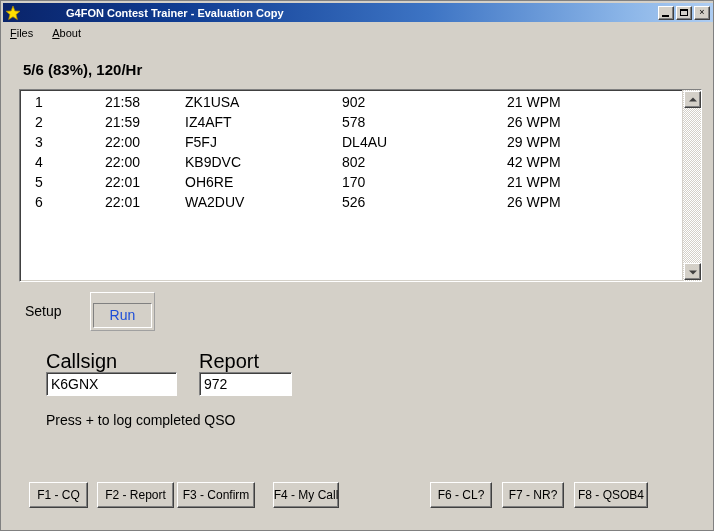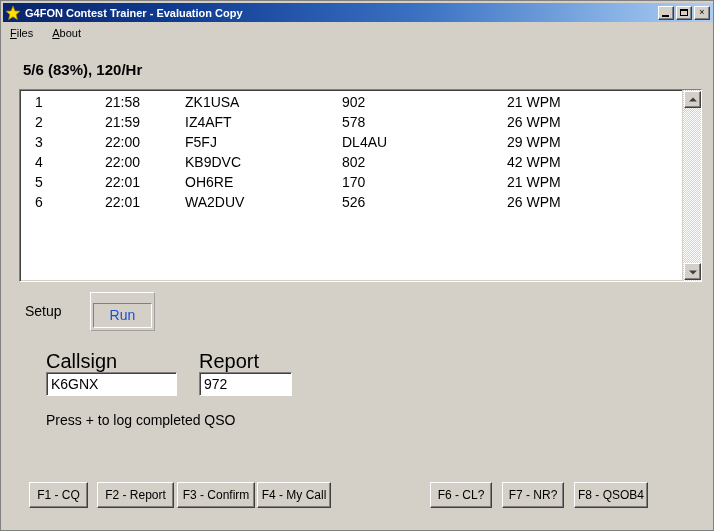--- a/index.html
+++ b/index.html
@@ -29,20 +29,21 @@
     left: 2px;
     top: 2px;
     width: 710px;
     height: 19px;
     box-sizing: border-box;
     background: linear-gradient(to right, #0a246a 0%, #0f3c92 25%, #3d74c4 60%, #8cb6e8 88%, #aecdf2 100%);
     display: flex;
     align-items: center;
     padding-left: 2px;
     overflow: hidden;
+    gap: 41px;
   }
   #title-star {
     width: 16px;
     height: 16px;
     flex: 0 0 16px;
     position: relative;
     margin-right: 4px;
   }
   #title-star svg { display: block; }
   #title-text {
@@ -434,19 +435,19 @@
 
   <div class="field-label" id="label-report">Report</div>
   <input class="text-input" id="input-report" type="text" value="972" style="">
 
   <div id="hint">Press + to log completed QSO</div>
 
   <div id="fkeys">
     <button class="fkey" style="left:28px;  width:59px;">F1 - CQ</button>
     <button class="fkey" style="left:96px;  width:77px;">F2 - Report</button>
     <button class="fkey" style="left:176px; width:78px;">F3 - Confirm</button>
-    <button class="fkey" style="left:256px; width:74px;">F4 - My Call</button>
+    <button class="fkey" style="left:272px; width:66px;">F4 - My Call</button>
     <button class="fkey" style="left:429px; width:62px;">F6 - CL?</button>
     <button class="fkey" style="left:501px; width:62px;text-align:right;">F7 - NR?</button>
     <button class="fkey" style="left:573px; width:74px;">F8 - QSOB4</button>
   </div>
 
 </div>
 
 </body></html>

